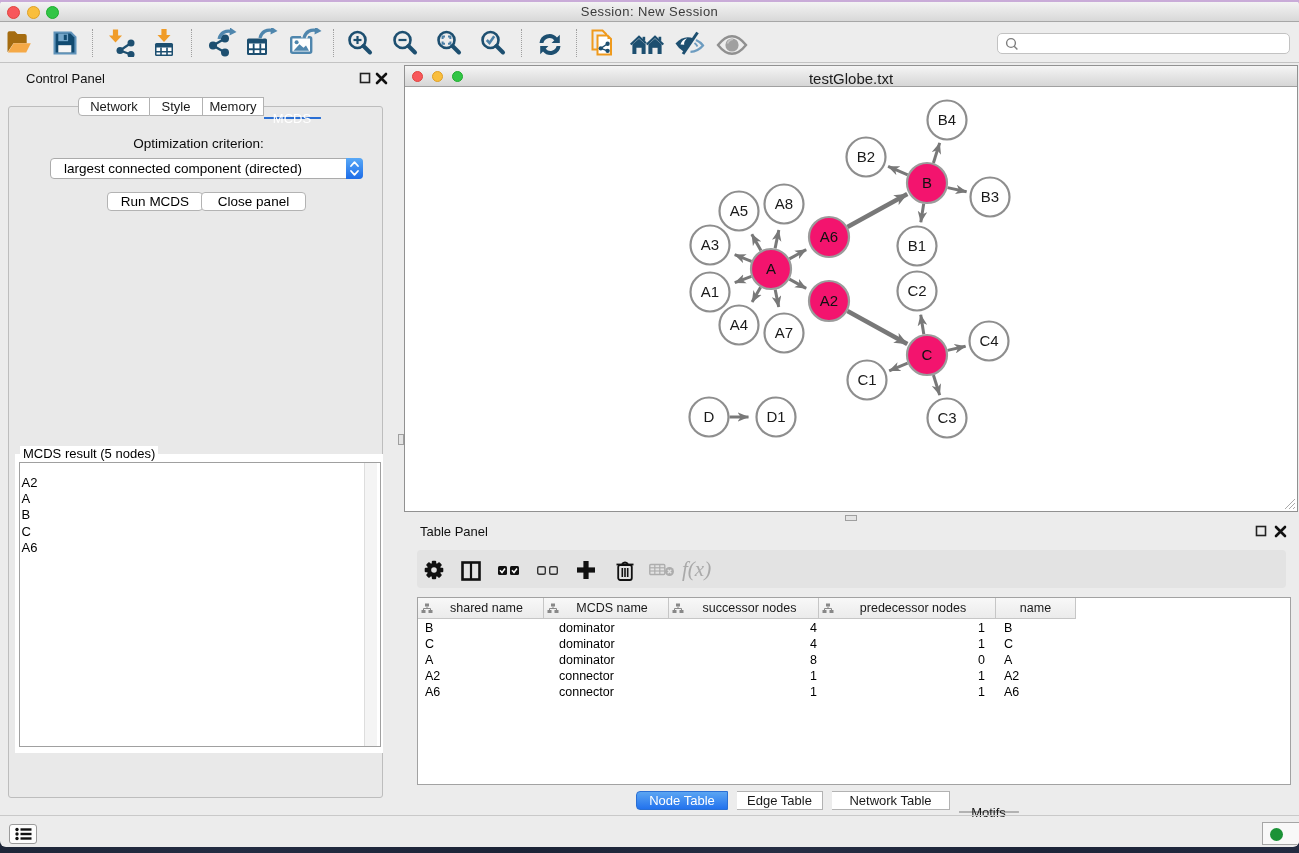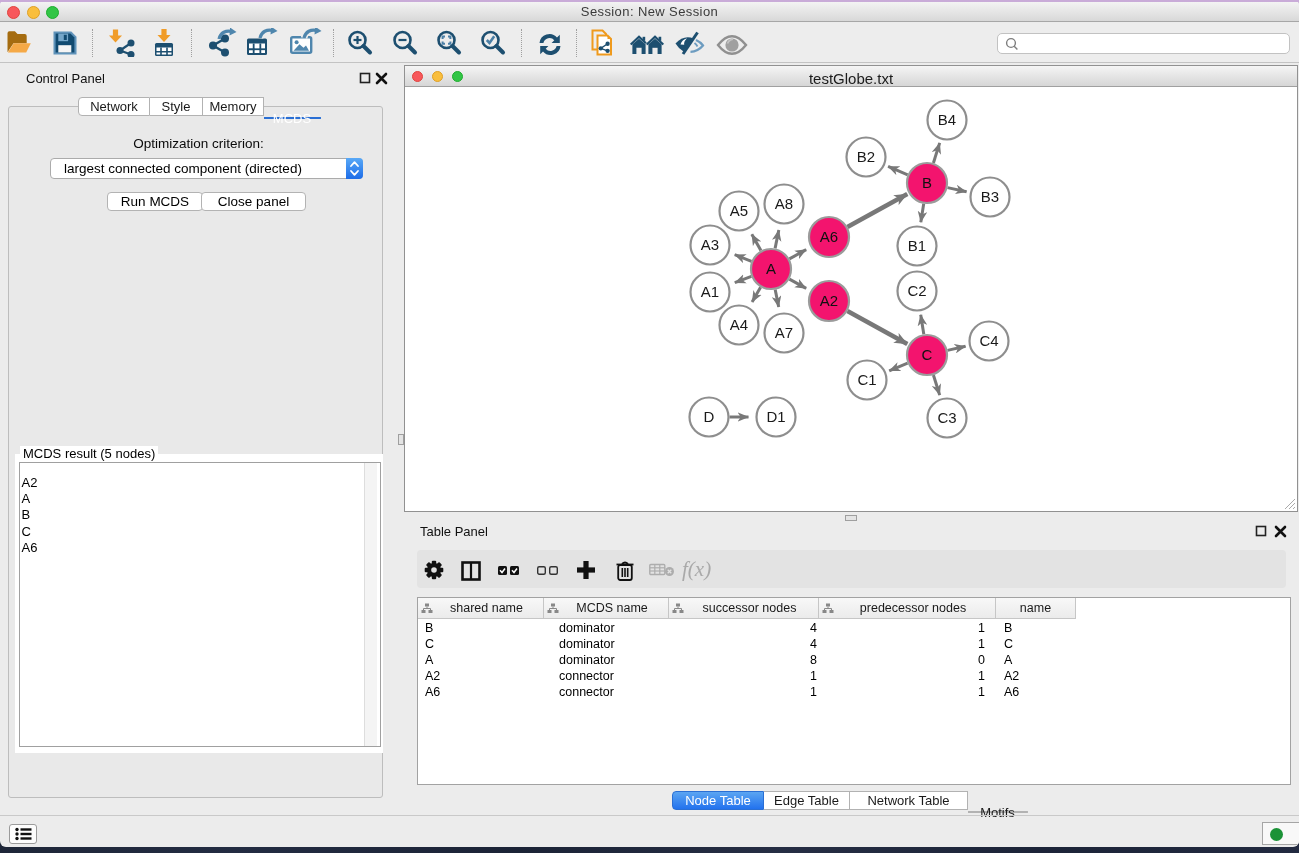--- a/index.html
+++ b/index.html
@@ -436,21 +436,21 @@
       <div class="trow" style="left:141px;top:71px">connector</div>
       <div class="trow" style="left:251px;top:71px;width:148px;text-align:right">1</div>
       <div class="trow" style="left:401px;top:71px;width:166px;text-align:right">1</div>
       <div class="trow" style="left:586px;top:71px">A2</div>
       <div class="trow" style="left:7px;top:87px">A6</div>
       <div class="trow" style="left:141px;top:87px">connector</div>
       <div class="trow" style="left:251px;top:87px;width:148px;text-align:right">1</div>
       <div class="trow" style="left:401px;top:87px;width:166px;text-align:right">1</div>
       <div class="trow" style="left:586px;top:87px">A6</div>
   </div>
-  <div class="bottabs" style="left:672px;top:791px;">
+  <div class="bottabs" style="left:636px;top:791px;gap:9px;">
     <div class="seg sel" style="width:92px;">Node Table</div>
     <div class="seg" style="width:86px;">Edge Table</div>
     <div class="seg" style="width:118px;">Network Table</div>
     <div class="seg" style="width:60px;">Motifs</div>
   </div>
 
   <div class="abs" id="statusline"></div>
   <div class="abs" id="hambtn">
     <svg width="26" height="18" viewBox="0 0 26 18" style="position:absolute;left:1px;top:0px">
       <circle cx="6" cy="4.5" r="1.7" fill="#111"></circle>

